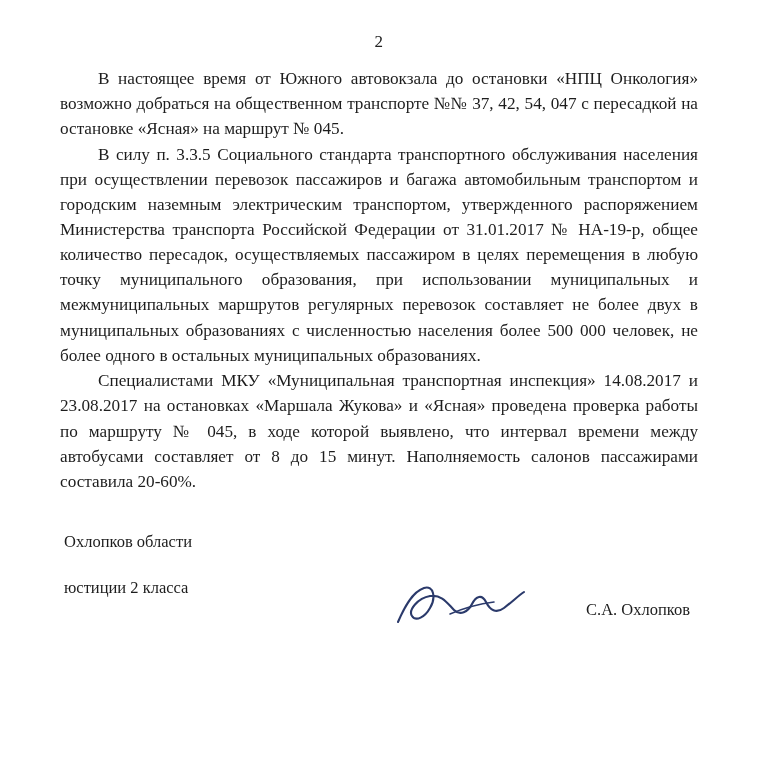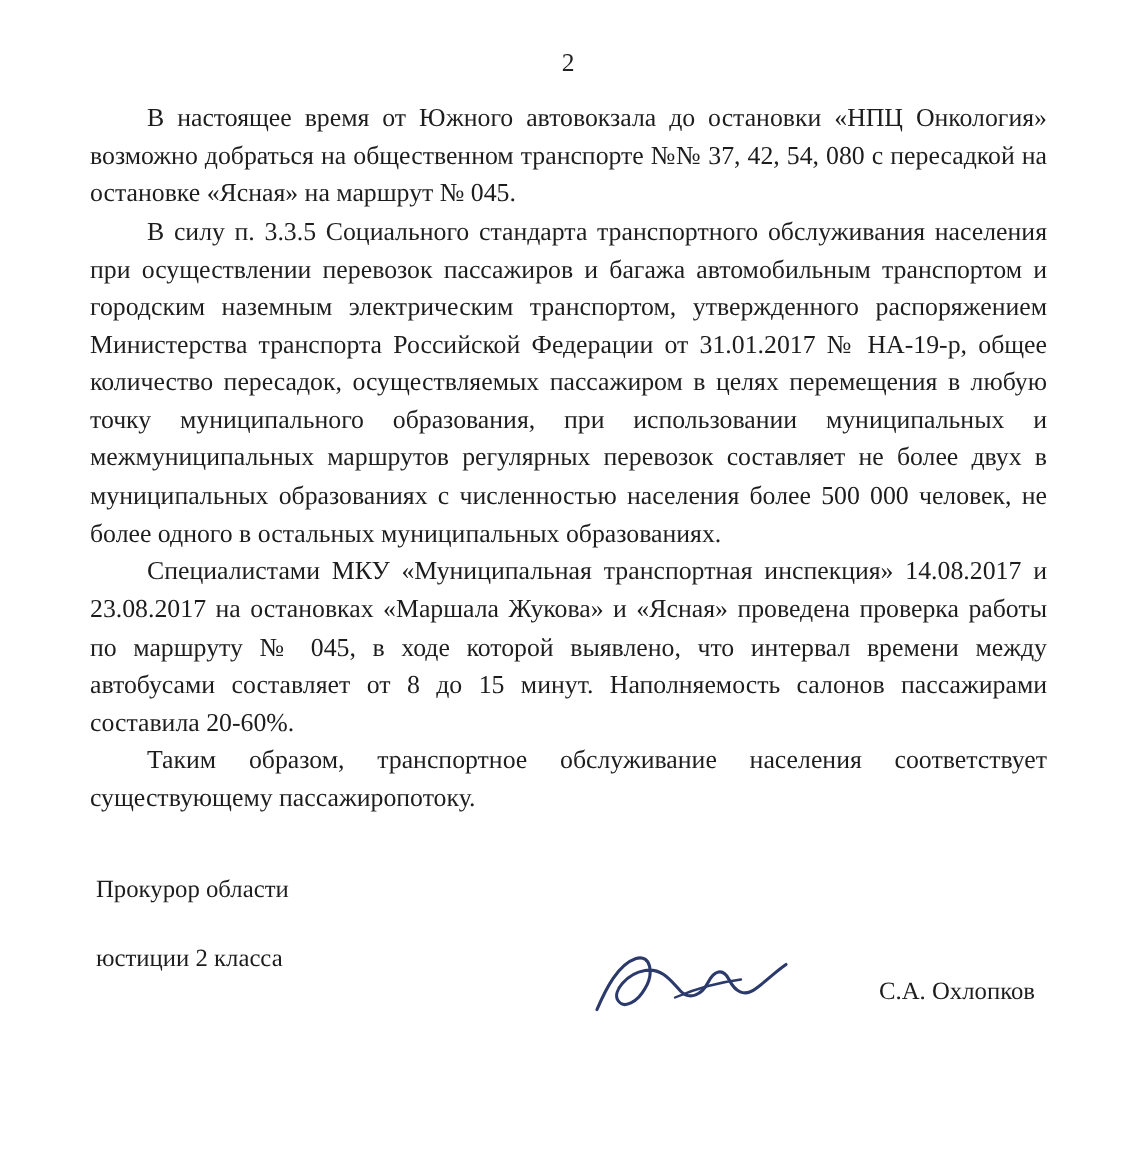--- a/index.html
+++ b/index.html
@@ -78,28 +78,27 @@
   .sig-mark svg { display: block; }
 </style>
 </head>
 <body>
 
 <div class="page">
 
   <div class="page-number">2</div>
 
   <div class="body-text">
-    <p>В настоящее время от Южного автовокзала до остановки «НПЦ Онкология» возможно добраться на общественном транспорте №№ 37, 42, 54, 080 с пересадкой на остановке «Ясная» на маршрут № 045.</p>
+    <p>В настоящее время от Южного автовокзала до остановки «НПЦ Онкология» возможно добраться на общественном транспорте №№ 37, 42, 54, 047 с пересадкой на остановке «Ясная» на маршрут № 045.</p>
     <p>В силу п. 3.3.5 Социального стандарта транспортного обслуживания населения при осуществлении перевозок пассажиров и багажа автомобильным транспортом и городским наземным электрическим транспортом, утвержденного распоряжением Министерства транспорта Российской Федерации от 31.01.2017 № НА-19-р, общее количество пересадок, осуществляемых пассажиром в целях перемещения в любую точку муниципального образования, при использовании муниципальных и межмуниципальных маршрутов регулярных перевозок составляет не более двух в муниципальных образованиях с численностью населения более 500 000 человек, не более одного в остальных муниципальных образованиях.</p>
     <p>Специалистами МКУ «Муниципальная транспортная инспекция» 14.08.2017 и 23.08.2017 на остановках «Маршала Жукова» и «Ясная» проведена проверка работы по маршруту № 045, в ходе которой выявлено, что интервал времени между автобусами составляет от 8 до 15 минут. Наполняемость салонов пассажирами составила 20-60%.</p>
-    <p>Таким образом, транспортное обслуживание населения соответствует существующему пассажиропотоку.</p>
   </div>
 
   <div class="signature-block">
-    <div class="sig-role">Прокурор области</div>
+    <div class="sig-role">Охлопков области</div>
     <div class="sig-rows">
       <div class="sig-left">
         <div>юстиции 2 класса</div>
       </div>
       <div class="sig-mark">
         <svg width="150" height="52" viewBox="0 0 150 52" fill="none" xmlns="http://www.w3.org/2000/svg">
           <path d="M8 44 C 14 30, 22 14, 34 10 C 44 7, 46 20, 40 30 C 35 39, 26 44, 22 38 C 18 32, 28 20, 40 18 C 52 16, 58 26, 64 32 C 70 38, 78 34, 82 26 C 86 18, 92 16, 96 24 C 100 32, 106 36, 114 30 C 122 24, 128 18, 134 14" stroke="#2b3a6b" stroke-width="2.1" stroke-linecap="round" fill="none"></path>
           <path d="M60 36 C 74 30, 88 26, 104 24" stroke="#2b3a6b" stroke-width="1.6" stroke-linecap="round" fill="none"></path>
         </svg>
       </div>

